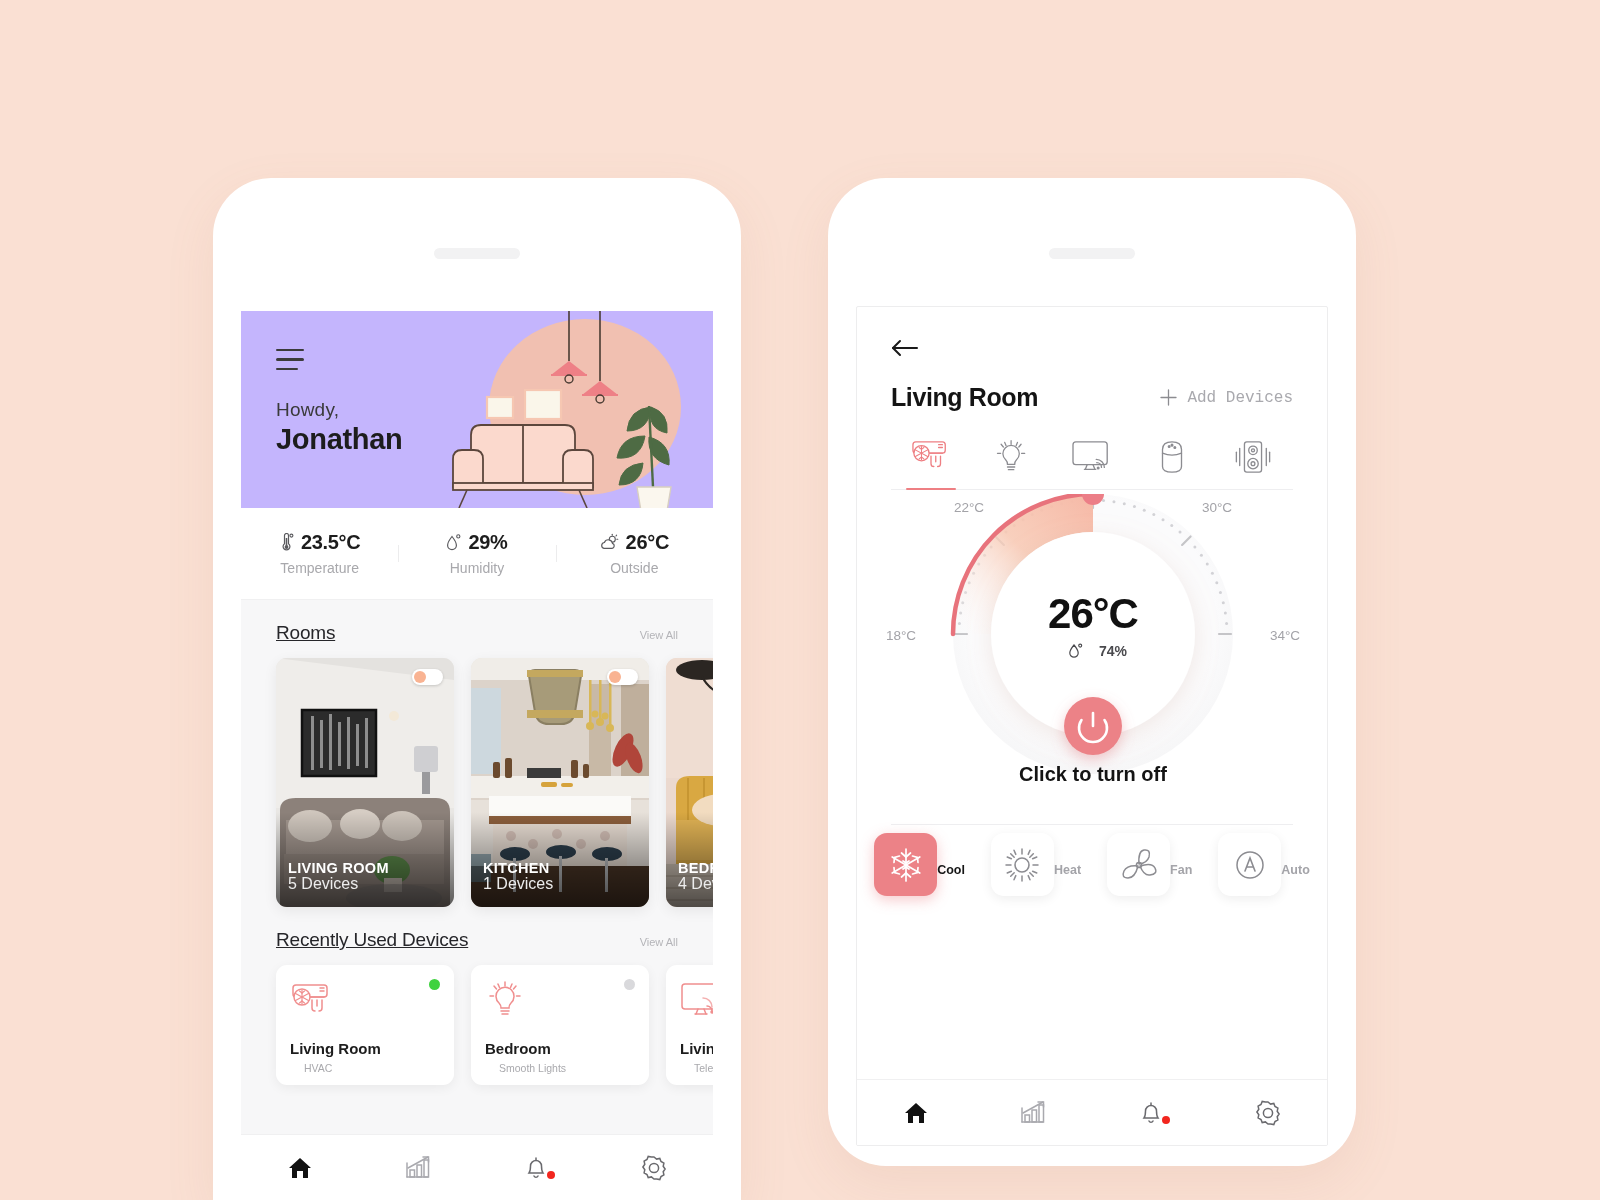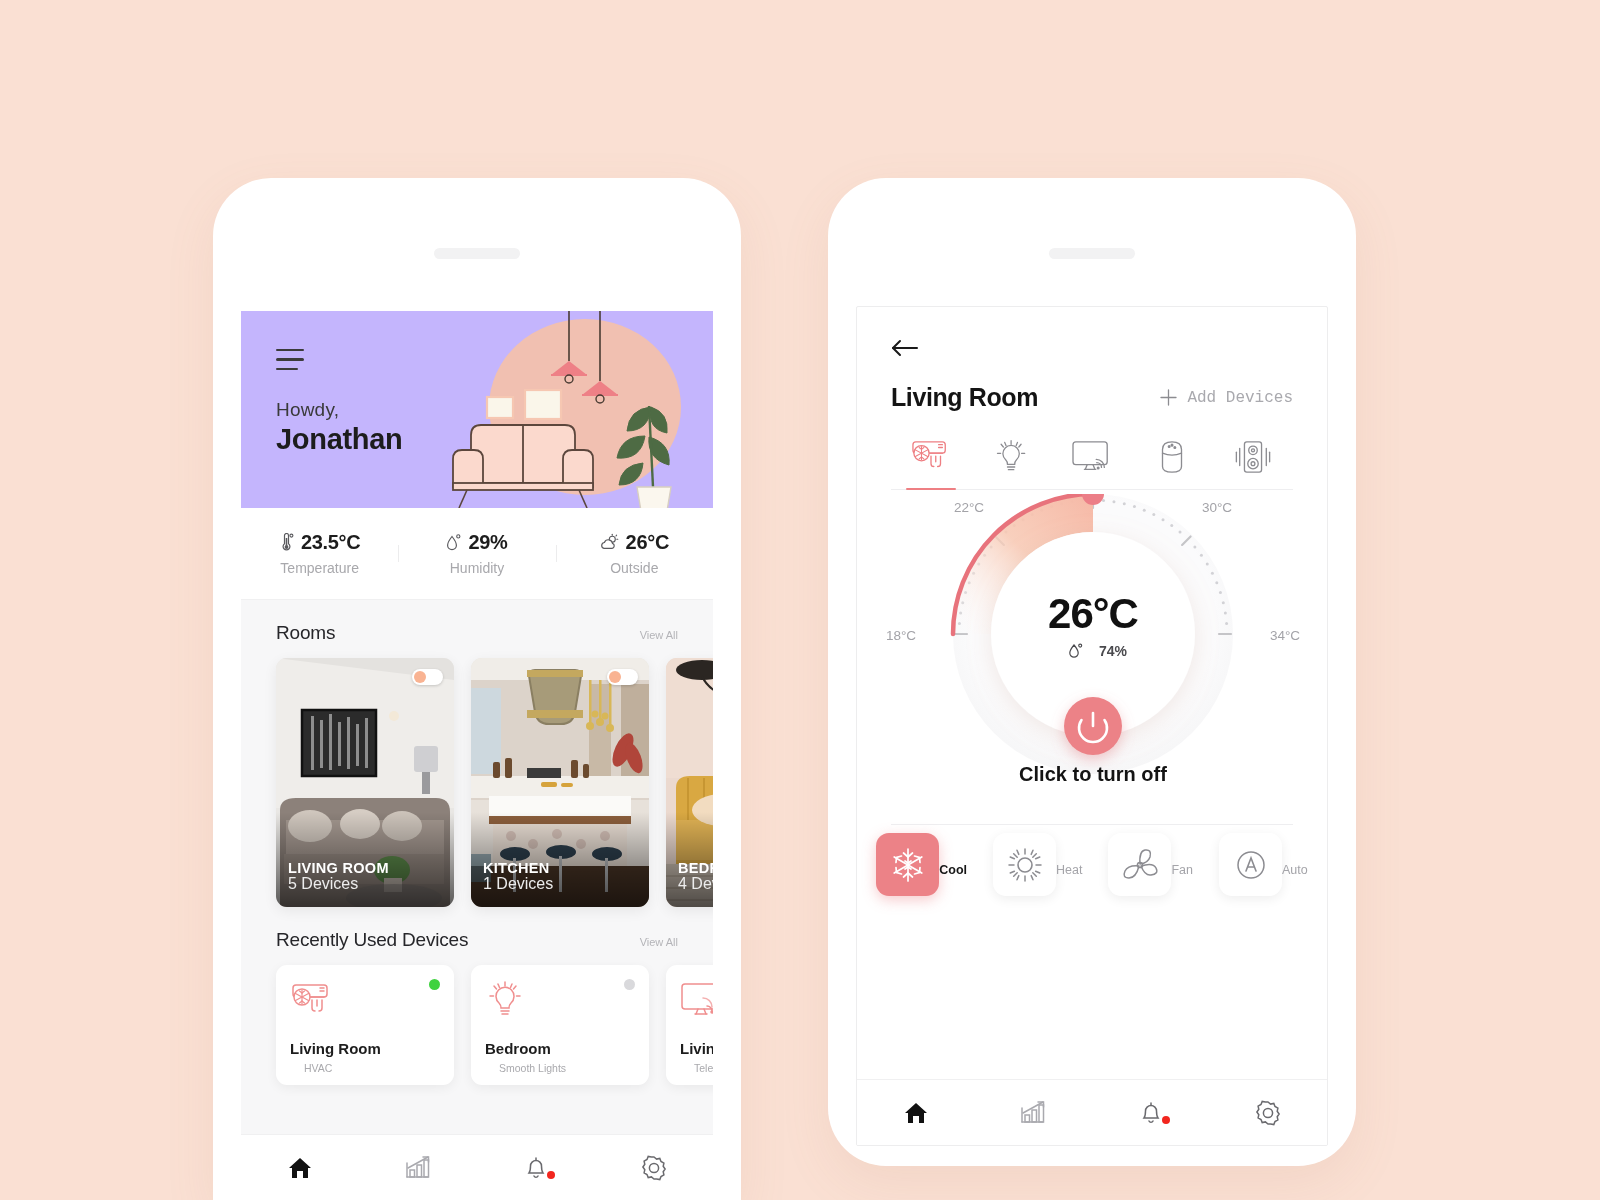--- a/index.html
+++ b/index.html
@@ -53,21 +53,21 @@
   }
   .stat { flex:1; text-align:center; position:relative; }
   .stat + .stat:before {
     content:""; position:absolute; left:0; top:14px; bottom:14px; width:1px; background:#ececed;
   }
   .stat-top { display:flex; align-items:center; justify-content:center; gap:7px; }
   .stat-val { font-size:20px; font-weight:700; color:#1d1d1d; letter-spacing:-.3px;}
   .stat-lbl { font-size:14px; color:#a8a8ac; margin-top:6px; }
 
   .sec-head { display:flex; align-items:baseline; justify-content:space-between; padding: 22px 35px 0 35px;}
-  .sec-title { font-size:19px; color:#26262a; font-weight:400; letter-spacing:-.2px;}
+  .sec-title { font-size:19px; color:#26262a; font-weight:400; letter-spacing:-.2px;text-decoration:underline;}
   .viewall { font-size:11px; color:#b4b4b8; cursor:pointer;}
 
   .rail { display:flex; gap:17px; padding: 14px 0 0 35px; }
   .room-card {
     position:relative; width:178px; height:249px; border-radius:11px; overflow:hidden;
     flex:0 0 auto; box-shadow:0 4px 14px rgba(0,0,0,.07);
   }
   .room-card .img { position:absolute; inset:0; }
   .room-shade { position:absolute; left:0; right:0; bottom:0; height:95px;
     background: linear-gradient(to top, rgba(0,0,0,.62), rgba(0,0,0,0)); }
@@ -110,21 +110,21 @@
   .dev-tabs-line { position:absolute; left:0; right:0; bottom:0; height:1px; background:#eeeef0; }
 
   .dial-wrap { position:relative; height:330px; margin-top:4px; }
   .modes { display:flex; justify-content:center; gap:26px; margin-top:8px;}
   .mode { display:flex; flex-direction:row; align-items:center; cursor:pointer; }
   .mode-box {
     width:63px; height:63px; border-radius:13px; background:#fff;
     box-shadow:0 3px 12px rgba(0,0,0,.07); display:flex; align-items:center; justify-content:center;
   }
   .mode.active .mode-box { background:#ec8287; box-shadow:0 4px 14px rgba(236,130,135,.42); }
-  .mode-lbl { font-size:12.5px; color:#a4a4a9; margin-top:11px; }
+  .mode-lbl { font-size:12.5px; color:#a4a4a9; margin-top:11px;font-weight:bold; }
   .mode.active .mode-lbl { color:#161616; font-weight:700; }
   .divider { height:1px; background:#eeeef0; margin: 0 34px; }
 </style>
 </head>
 <body>
 
 <div class="phone" id="phone-left">
   <div class="speaker"></div>
 
   <div class="screen" id="screen-left">

